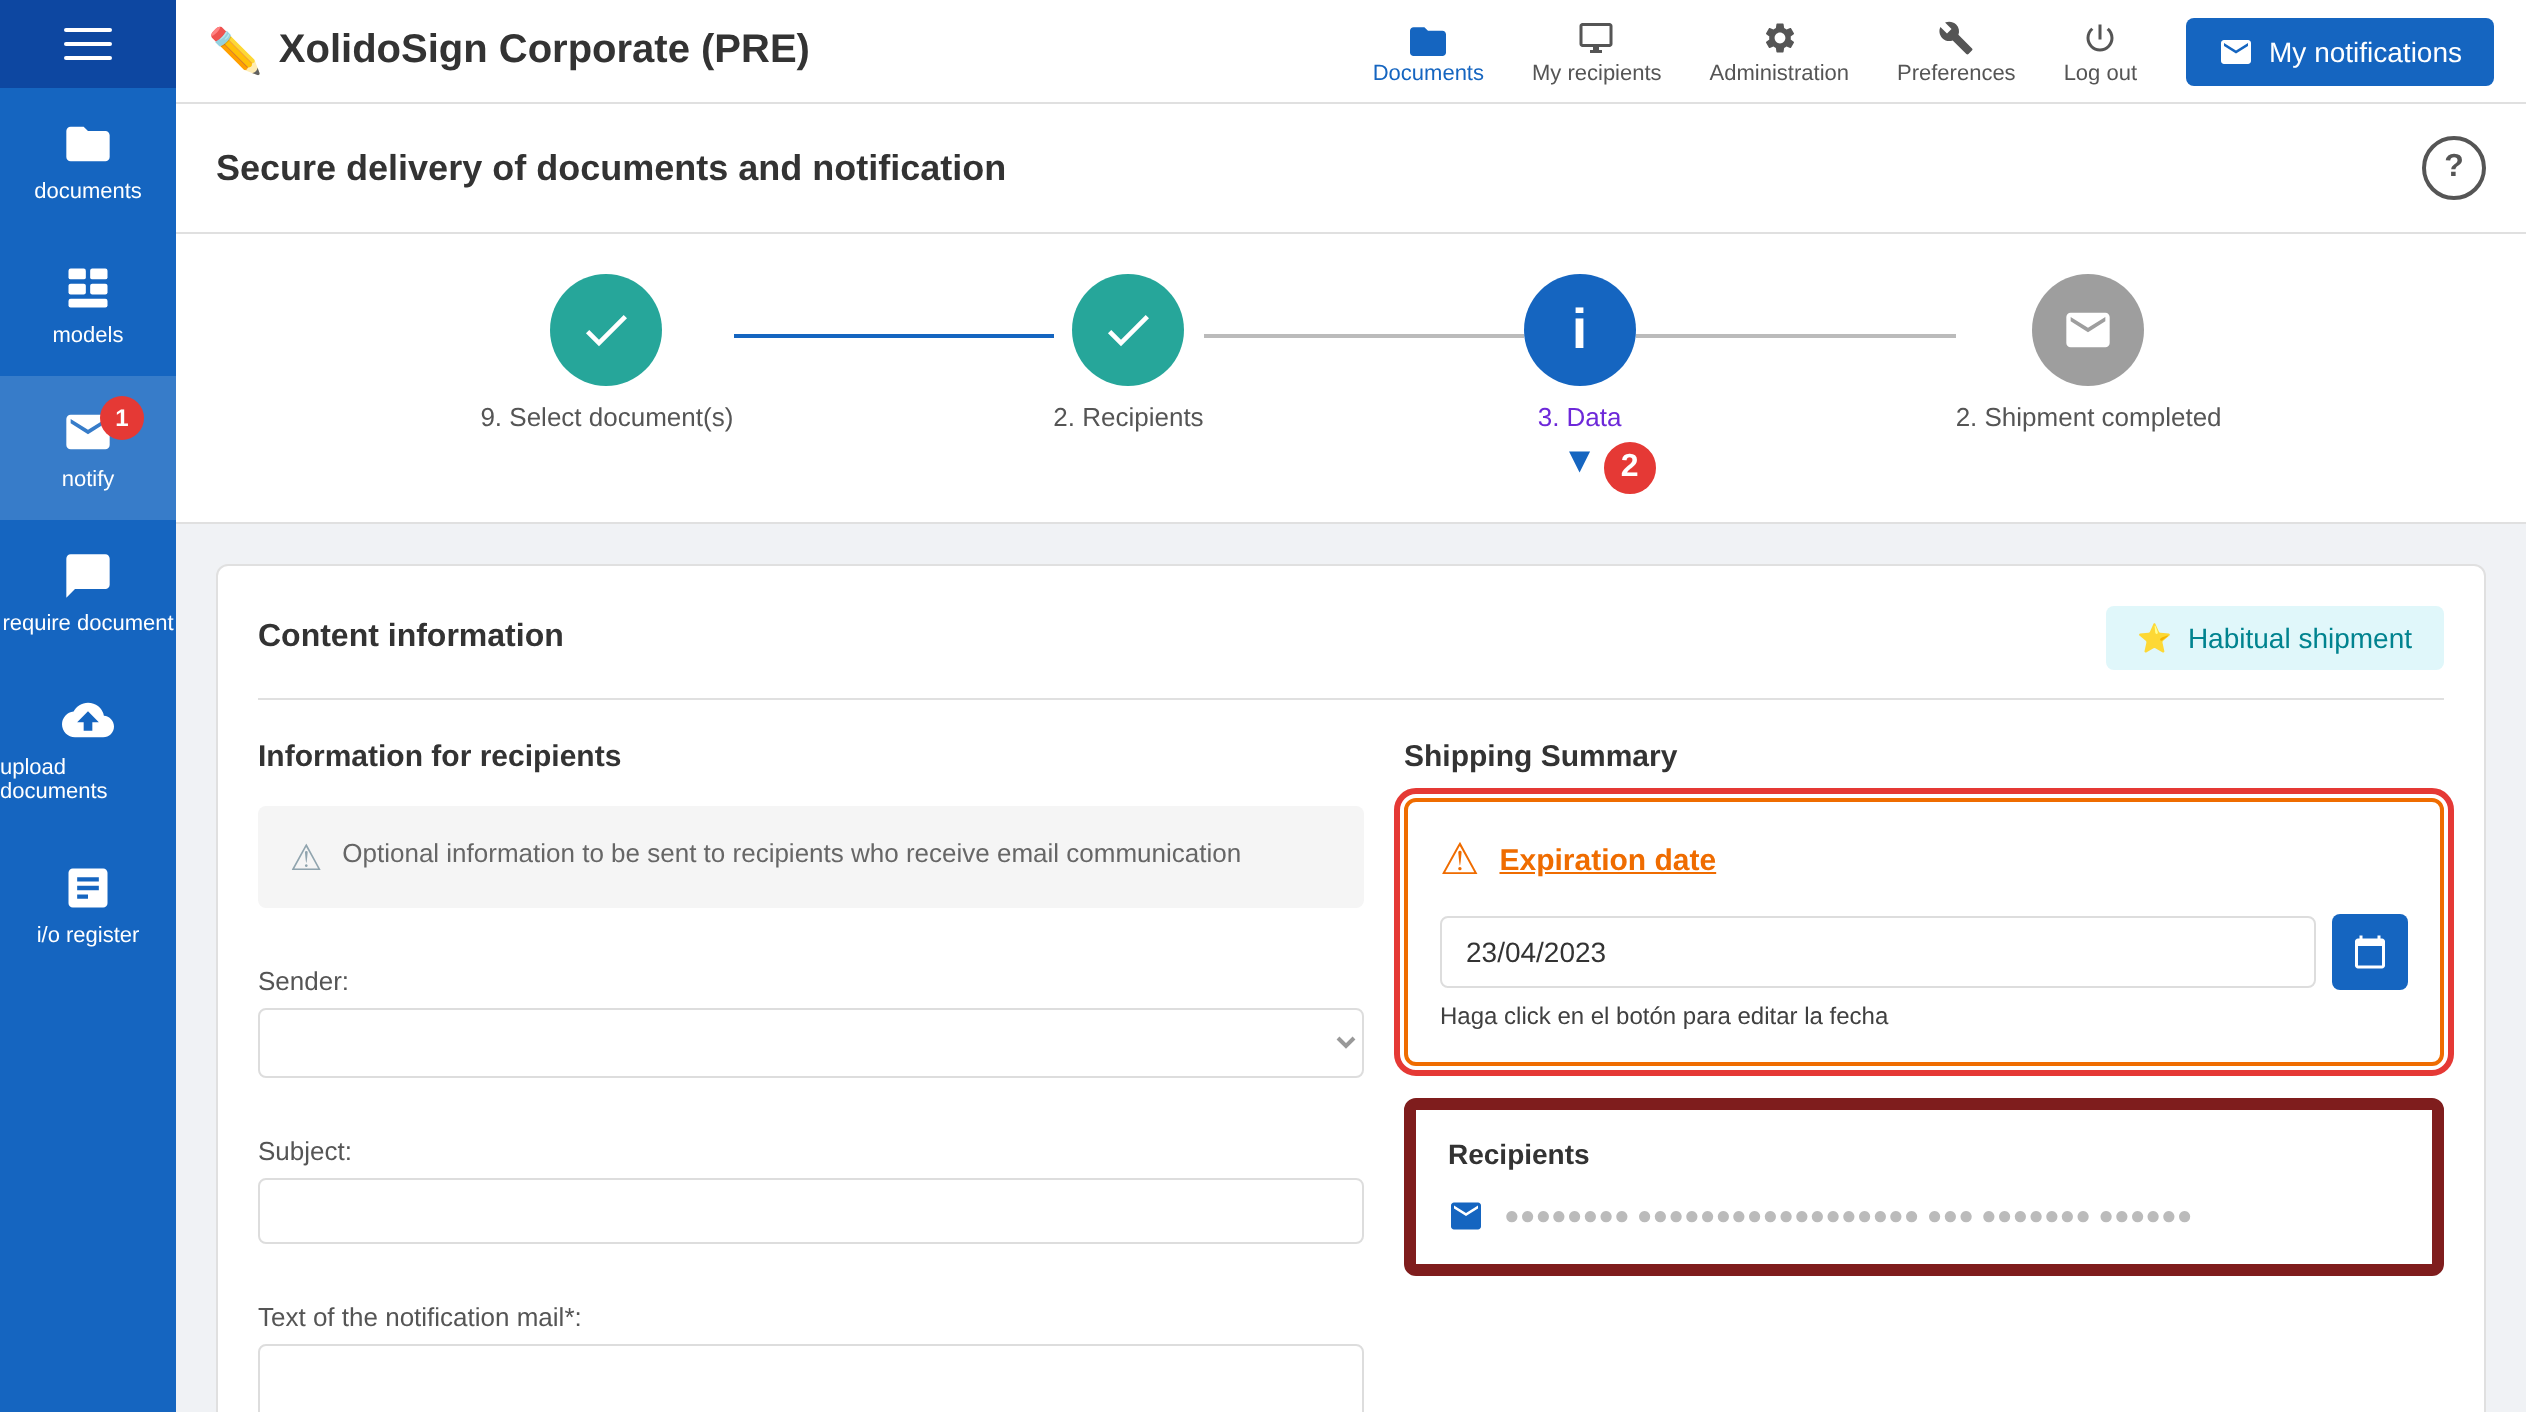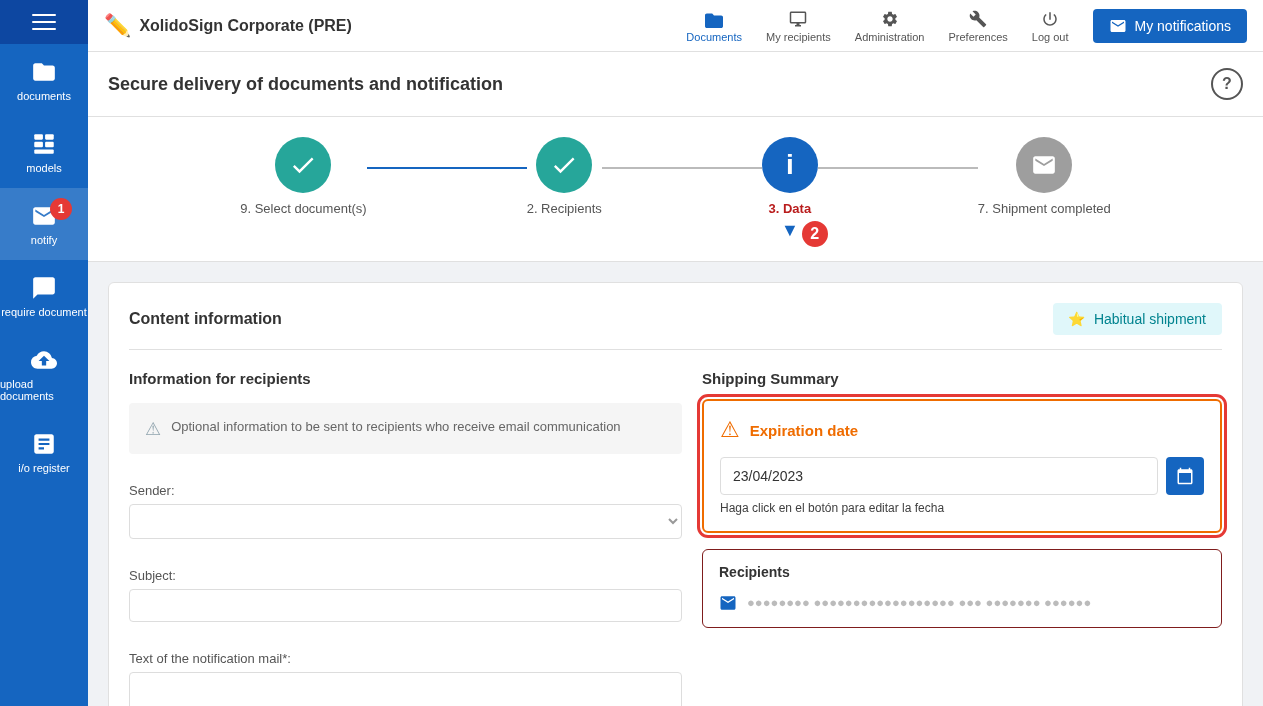--- a/index.html
+++ b/index.html
@@ -93,21 +93,21 @@
       display: flex;
       align-items: center;
       gap: 8px;
       flex: 1;
     }
     .topnav-logo-icon {
       color: #1565c0;
       font-size: 22px;
     }
     .topnav-title {
-      font-size: 16px;
+      font-size: 20px;
       font-weight: 600;
       color: #333;
     }
     .topnav-actions {
       display: flex;
       align-items: center;
       gap: 24px;
     }
     .topnav-action {
       display: flex;
@@ -209,21 +209,21 @@
     .step-circle.done { background: #26a69a; }
     .step-circle.active { background: #1565c0; }
     .step-circle.inactive { background: #9e9e9e; }
     .step-label {
       margin-top: 8px;
       font-size: 13px;
       color: #555;
       text-align: center;
       white-space: nowrap;
     }
-    .step-label.active { color: #b91c1c; font-weight: 700; }
+    .step-label.active { color: #6d28d9; font-weight: 400; }
     .step-arrow {
       color: #1565c0;
       font-size: 18px;
       margin-top: 4px;
     }
 
     
     .badge-step {
       position: absolute;
       bottom: -8px;
@@ -384,23 +384,25 @@
       margin-bottom: 14px;
     }
     .warning-icon {
       color: #ef6c00;
       font-size: 22px;
     }
     .expiration-title {
       color: #ef6c00;
       font-size: 15px;
       font-weight: 700;
+      text-decoration: underline;
     }
     .date-row {
       display: flex;
+      align-items: center;
       gap: 8px;
     }
     .date-input {
       flex: 1;
       border: 1px solid #ddd;
       border-radius: 4px;
       padding: 9px 12px;
       font-size: 14px;
       color: #333;
     }
@@ -417,21 +419,21 @@
       cursor: pointer;
       font-size: 16px;
     }
     .date-hint {
       font-size: 12px;
       color: #404040;
       margin-top: 6px;
     }
 
     .recipients-box {
-      border: 1px solid #7f1d1d;
+      border: 6px solid #7f1d1d;
       border-radius: 6px;
       padding: 14px 16px;
     }
     .recipients-box h4 {
       font-size: 14px;
       font-weight: 600;
       color: #333;
       margin-bottom: 12px;
     }
     .recipient-row {
@@ -621,21 +623,21 @@
       </div>
 
       <div class="step-connector"></div>
 
       <div class="step">
         <div class="step-circle inactive">
           <svg width="26" height="26" viewBox="0 0 24 24" fill="white">
               <path d="M20 4H4c-1.1 0-2 .9-2 2v12c0 1.1.9 2 2 2h16c1.1 0 2-.9 2-2V6c0-1.1-.9-2-2-2zm0 4l-8 5-8-5V6l8 5 8-5v2z"></path>
             </svg>
         </div>
-        <div class="step-label">7. Shipment completed</div>
+        <div class="step-label">2. Shipment completed</div>
       </div>
     </div>
 
     <div class="card-area">
       <div class="card">
         <div class="card-header">
           <span class="card-title">Content information</span>
           <button class="habitual-btn">
             <span>⭐</span>
             <span>Habitual shipment</span>

